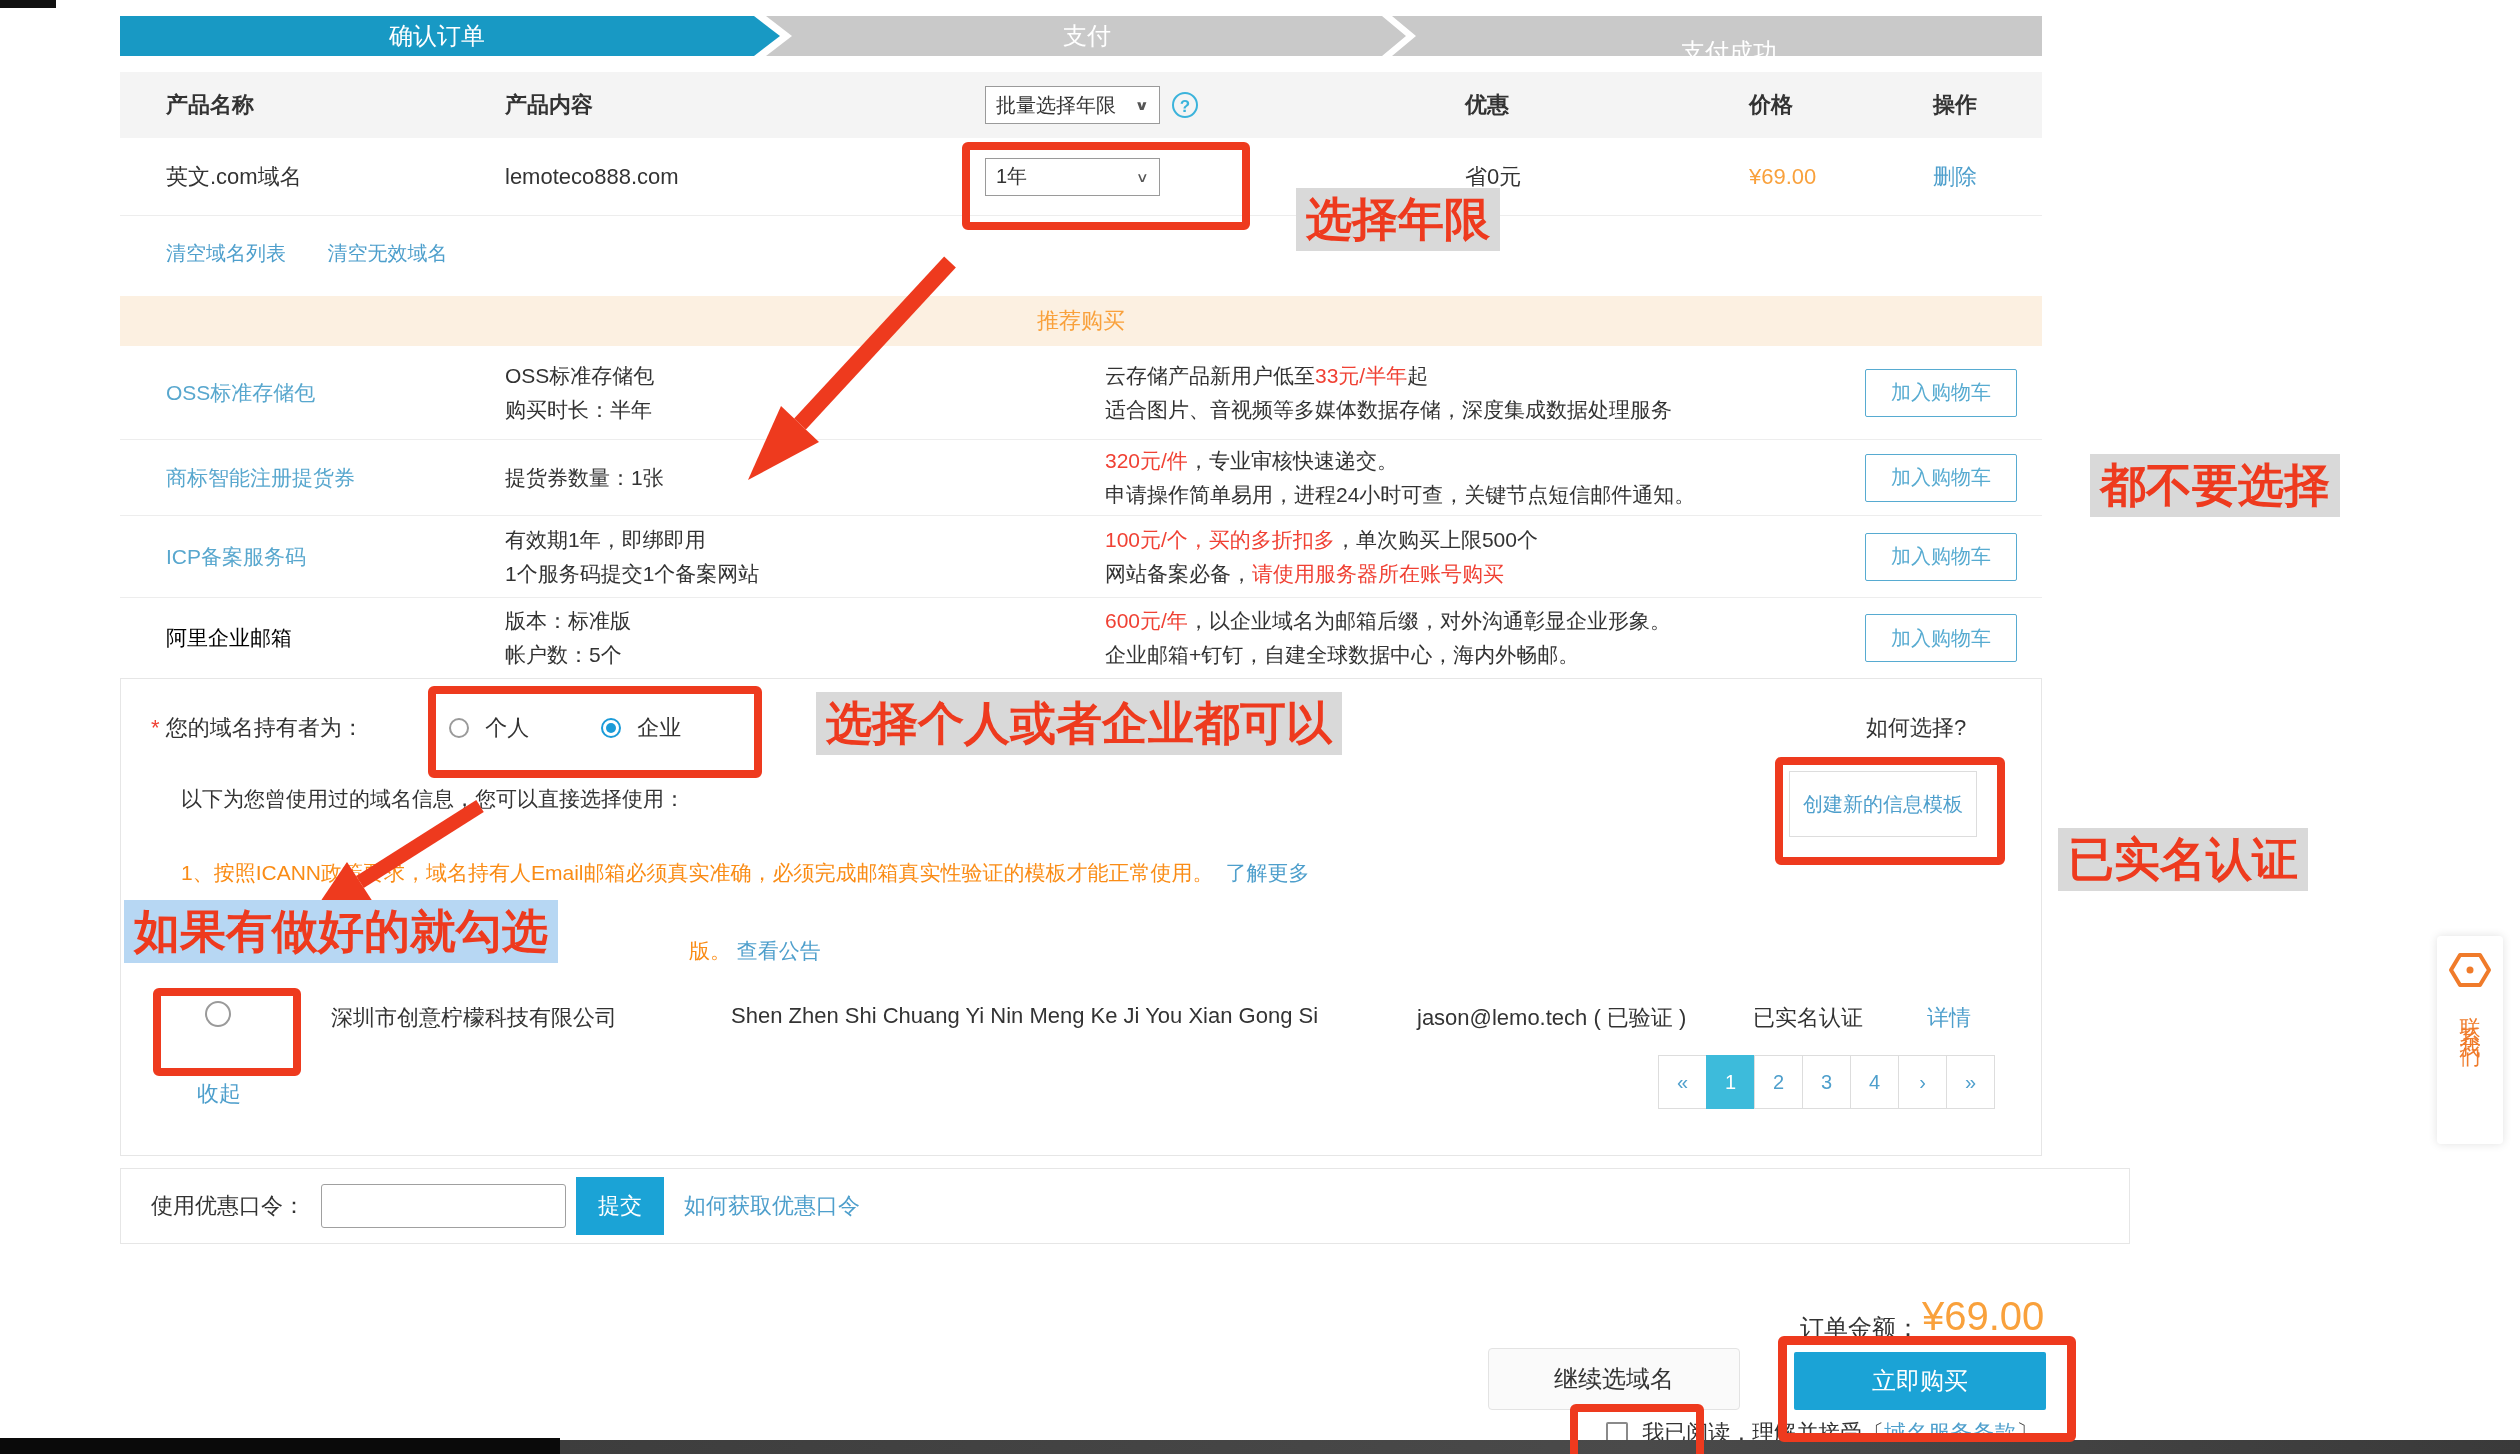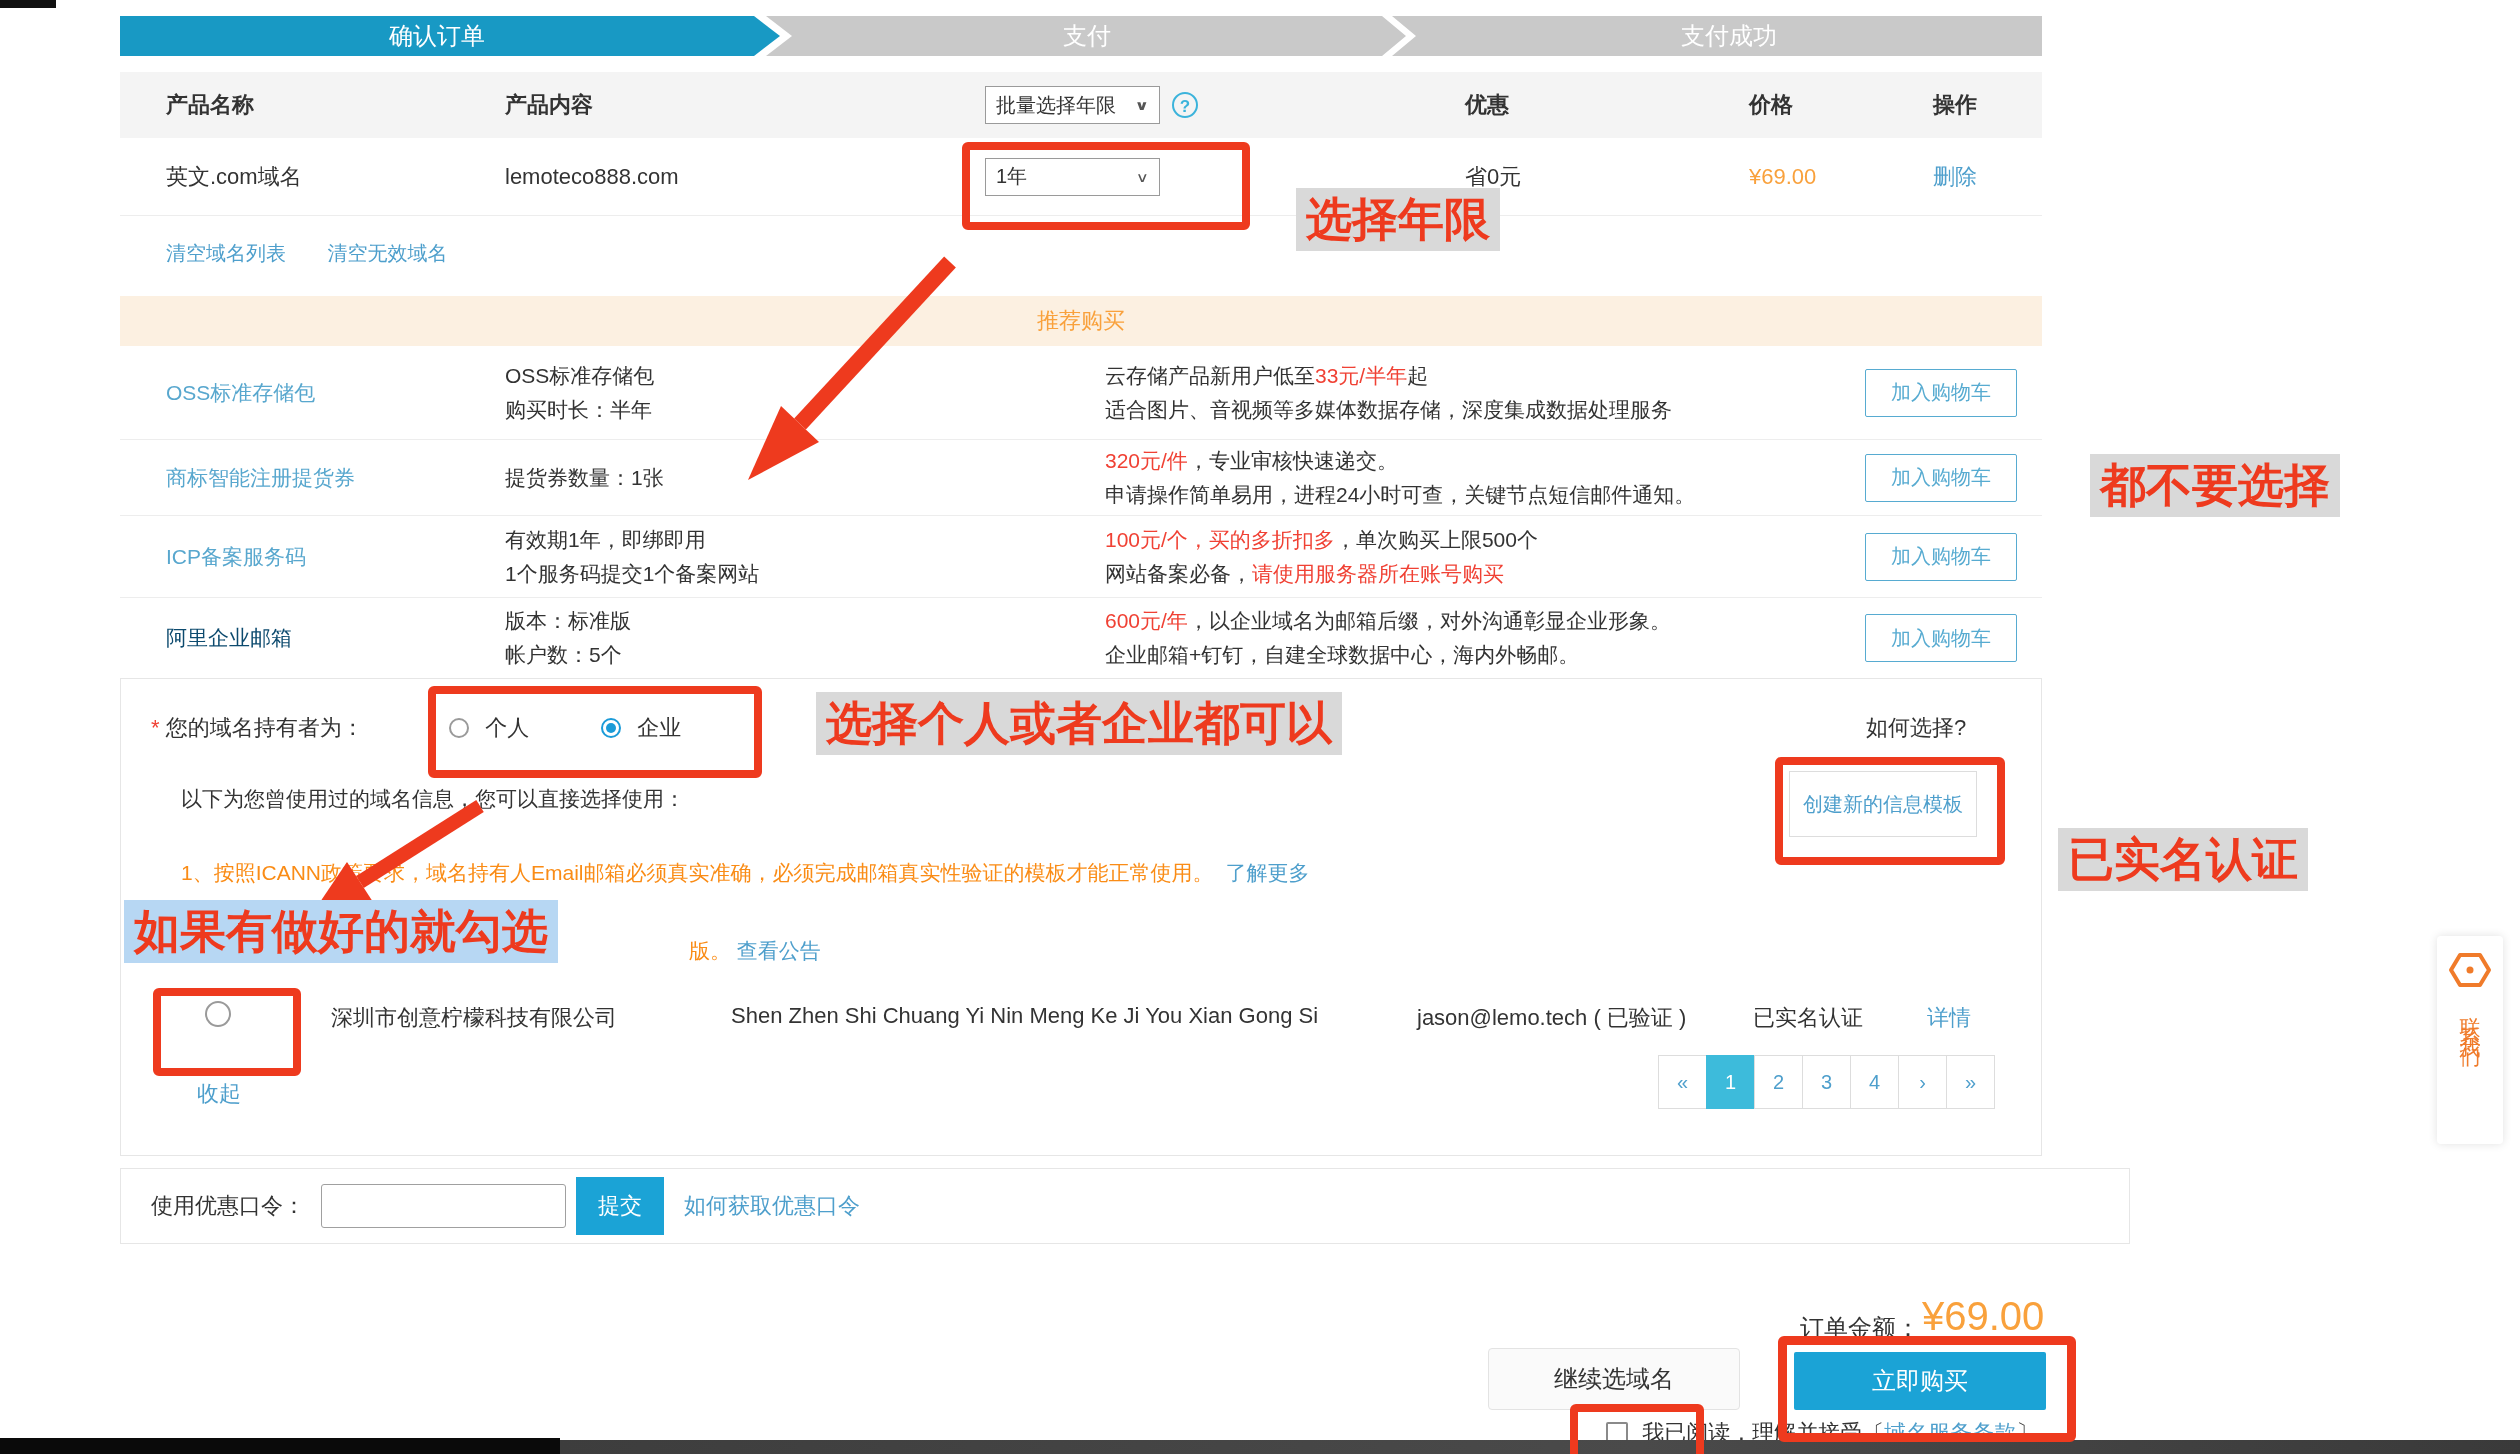--- a/index.html
+++ b/index.html
@@ -99,21 +99,21 @@
 
   <div class="cornersliver"></div>
 
   <div class="prog">
     <div class="base"></div>
     <div class="whitearrow"></div>
     <div class="tealarrow"></div>
     <div class="chev"></div>
     <div class="lbl" style="left:0;width:634px;">确认订单</div>
     <div class="lbl" style="left:672px;width:590px;">支付</div>
-    <div class="lbl" style="left:1296px;width:626px;">支付成功</div>
+    <div class="lbl" style="left:1296px;width:626px;margin-top:16px;">支付成功</div>
   </div>
 
   <div class="thead">
     <div class="c1">产品名称</div>
     <div class="c2">产品内容</div>
     <div class="c3">
       <div class="sel">
         <span style="font-weight:normal;">批量选择年限</span>
         <span class="ar">∨</span>
       </div>
@@ -179,21 +179,21 @@
       <div>1个服务码提交1个备案网站</div>
     </div>
     <div class="rc3">
       <div><span></span><span class="redtxt">100元/个，买的多折扣多</span><span>，单次购买上限500个</span></div>
       <div><span>网站备案必备，</span><span class="redtxt">请使用服务器所在账号购买</span><span></span></div>
     </div>
     <div class="cartbtn">加入购物车</div>
   </div>
 
   <div class="recrow" style="top:598px;height:80px;border-bottom:none;">
-    <div class="rc1"><span class="link" style="color:#0c4a6e;">阿里企业邮箱</span></div>
+    <div class="rc1"><span class="link" style="color:#000000;">阿里企业邮箱</span></div>
     <div class="rc2">
       <div>版本：标准版</div>
       <div>帐户数：5个</div>
     </div>
     <div class="rc3">
       <div><span></span><span class="redtxt">600元/年</span><span>，以企业域名为邮箱后缀，对外沟通彰显企业形象。</span></div>
       <div><span>企业邮箱+钉钉，自建全球数据中心，海内外畅邮。</span><span class="redtxt"></span><span></span></div>
     </div>
     <div class="cartbtn">加入购物车</div>
   </div>

